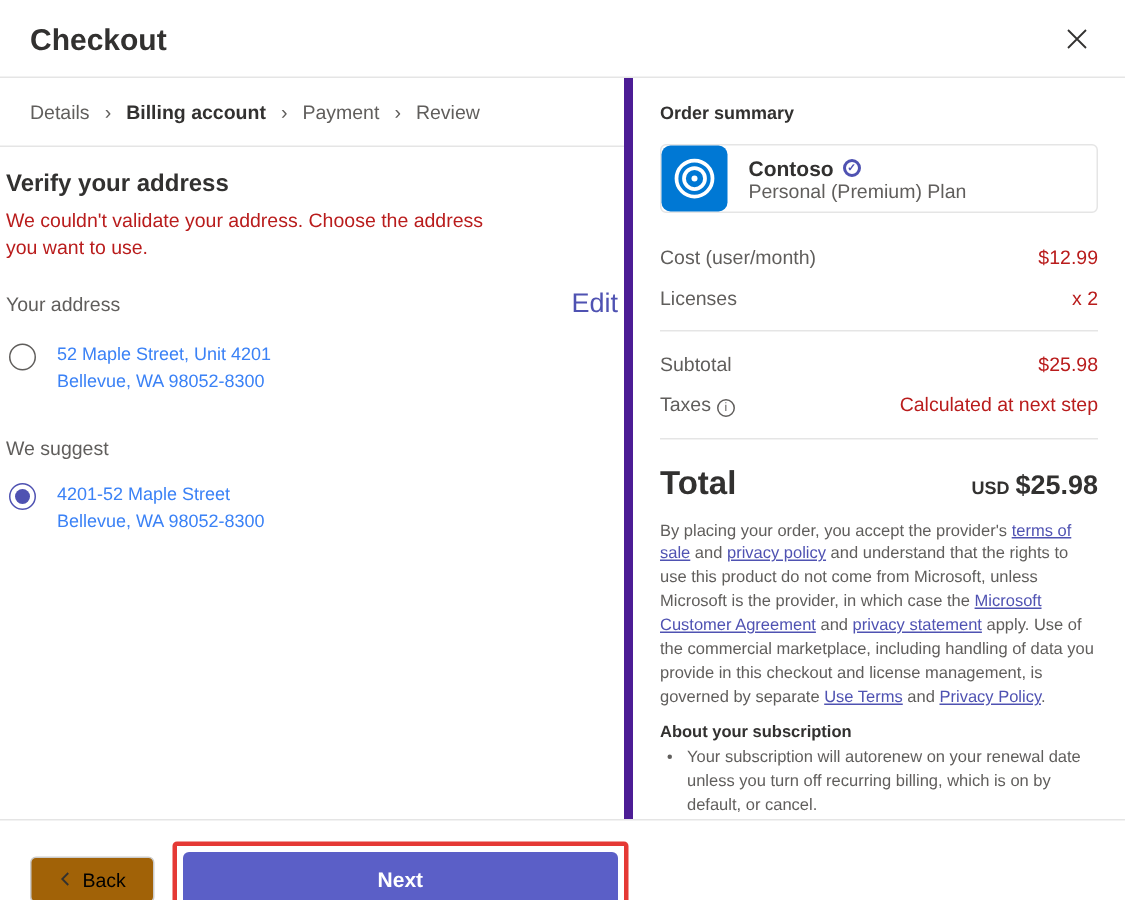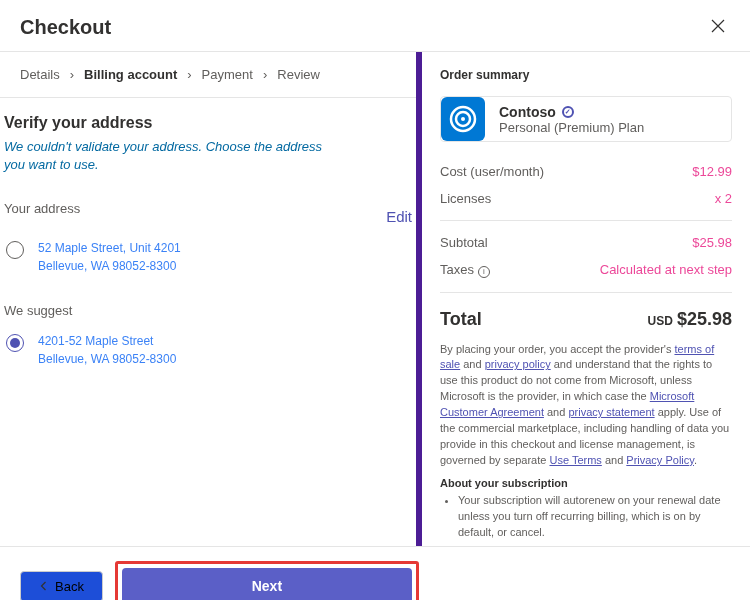--- a/index.html
+++ b/index.html
@@ -7,50 +7,50 @@
     .header { display: flex; justify-content: space-between; align-items: center; padding: 14px 20px 10px 20px; }
     .header h1 { font-size: 20px; font-weight: 700; }
     .close-btn { background: none; border: none; cursor: pointer; padding: 4px; }
     .main-wrap { display: flex; border-top: 1px solid #e5e5e5; height: 495px; }
     .left-col { flex: 1; border-right: 6px solid #4c1d95; }
     .breadcrumb { display: flex; align-items: center; gap: 10px; padding: 14px 20px; font-size: 13px; color: #605e5c; border-bottom: 1px solid #e5e5e5; min-height: 46px; }
     .breadcrumb .crumb.active { font-weight: 700; color: #323130; }
     .chev { color: #605e5c; }
     .verify { padding: 16px 4px; }
     .verify h2 { font-size: 16px; font-weight: 700; margin-bottom: 6px; }
-    .verify .hint { color: #0369a1; font-size: 13px; line-height: 1.4; max-width: 340px; font-style: italic; }
+    .verify .hint { color: #b91c1c; font-size: 13px; line-height: 1.4; max-width: 340px; }
     .addr-section { margin-top: 18px; }
     .addr-head { display: flex; justify-content: space-between; align-items: center; margin-bottom: 8px; }
     .addr-head .lbl { color: #605e5c; font-size: 13px; }
-    .edit-link { color: #4f52b2; font-size: 15px; cursor: pointer; margin-top: 16px; }
+    .edit-link { color: #4f52b2; font-size: 18px; cursor: pointer; }
     .addr-opt { display: flex; align-items: flex-start; gap: 14px; padding: 6px 0 10px 2px; }
     .radio { width: 18px; height: 18px; border: 1px solid #605e5c; border-radius: 50%; flex-shrink: 0; margin-top: 2px; display: flex; align-items: center; justify-content: center; cursor: pointer; }
     .radio.checked { border-color: #4f52b2; }
     .radio.checked::after { content: ""; width: 10px; height: 10px; background: #4f52b2; border-radius: 50%; }
     .addr-text { font-size: 12px; line-height: 1.5; color: #3b82f6; }
     .right-col { width: 328px; padding: 16px 18px 10px 18px; overflow-y: auto; }
     .right-col h2 { font-size: 12px; font-weight: 700; margin-bottom: 14px; }
     .product-card { border: 1px solid #e5e5e5; border-radius: 4px; padding: 0; display: flex; gap: 14px; align-items: center; margin-bottom: 16px; }
     .logo { width: 44px; height: 44px; background: #0078d4; border-radius: 6px; display: flex; align-items: center; justify-content: center; flex-shrink: 0; }
     .product-name { font-weight: 600; font-size: 14px; display: flex; align-items: center; gap: 6px; }
     .product-plan { font-size: 13px; color: #605e5c; }
     .badge { width: 12px; height: 12px; border-radius: 50%; border: 2px solid #4f52b2; display: inline-flex; align-items: center; justify-content: center; font-size: 7px; color: #4f52b2; }
     .line { display: flex; justify-content: space-between; font-size: 13px; color: #605e5c; padding: 6px 0; }
-    .line .val { color: #ec4899; }
+    .line .val { color: #b91c1c; }
     .divider { border-top: 1px solid #e5e5e5; margin: 8px 0; }
     .total-line { display: flex; justify-content: space-between; align-items: baseline; padding: 8px 0 12px 0; }
-    .total-line .lbl { font-size: 18px; font-weight: 700; }
+    .total-line .lbl { font-size: 22px; font-weight: 700; }
     .total-line .val { font-size: 18px; font-weight: 700; }
     .total-line .cur { font-size: 12px; font-weight: 600; margin-right: 4px; }
     .fine { font-size: 11px; color: #605e5c; line-height: 1.45; margin-bottom: 8px; }
     .fine a { color: #4f52b2; }
     .about { font-size: 11px; font-weight: 700; color: #323130; margin: 6px 0 4px 0; }
     .bullets { font-size: 11px; color: #605e5c; padding-left: 18px; line-height: 1.45; }
     .footer { border-top: 1px solid #e5e5e5; padding: 14px 20px; display: flex; gap: 12px; align-items: center; }
-    .btn-back { border: 1px solid #ccc; background: #1d4ed8; border-radius: 4px; padding: 7px 18px; font-size: 13px; cursor: pointer; display: flex; align-items: center; gap: 6px; }
+    .btn-back { border: 1px solid #ccc; background: #a16207; border-radius: 4px; padding: 7px 18px; font-size: 13px; cursor: pointer; display: flex; align-items: center; gap: 6px; }
     .next-wrap { border: 3px solid #e53935; border-radius: 3px; padding: 4px; }
     .btn-next { border: none; background: #5b5fc7; color: #fff; width: 290px; padding: 10px 0; border-radius: 4px; font-size: 14px; font-weight: 600; cursor: pointer; }
     .info-icon { display: inline-flex; width: 12px; height: 12px; border: 1px solid #605e5c; border-radius: 50%; align-items: center; justify-content: center; font-size: 8px; margin-left: 4px; }
   </style>
 </head>
 <body>
 
 <div class="header">
   <h1>Checkout</h1>
   <button class="close-btn">

